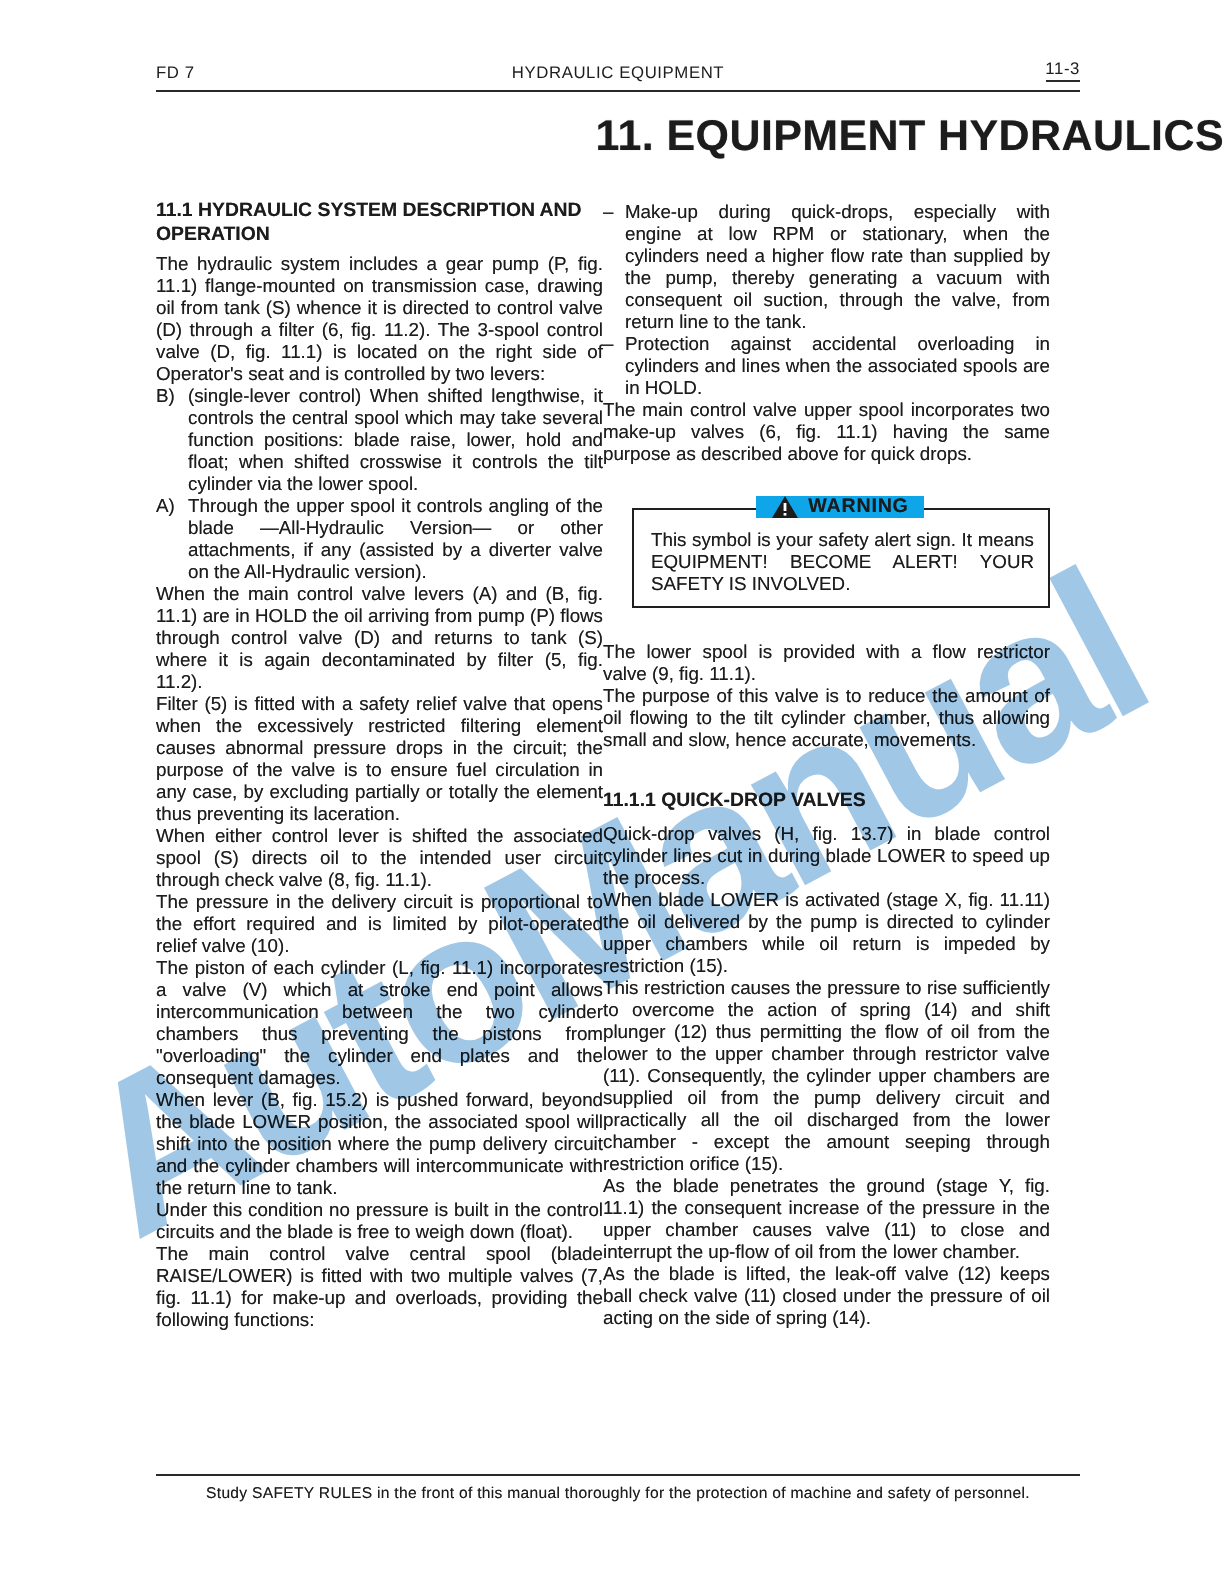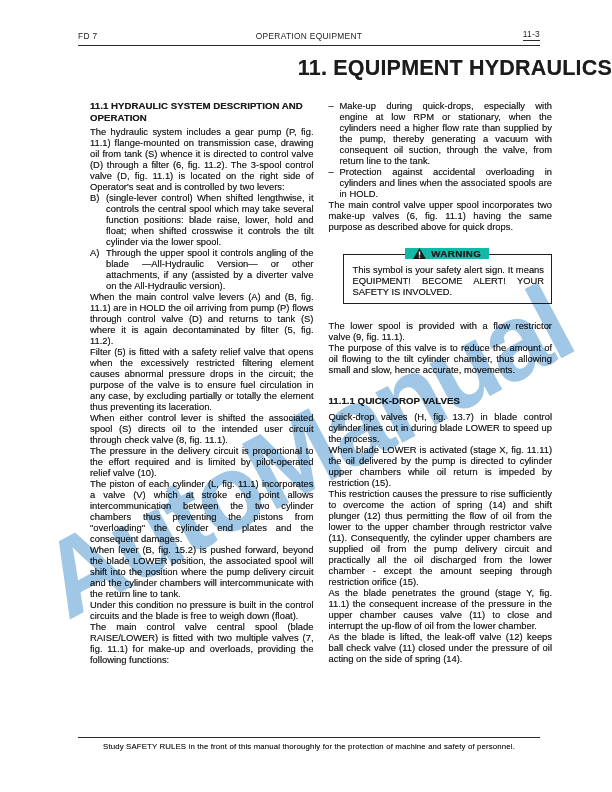--- a/index.html
+++ b/index.html
@@ -17,39 +17,39 @@
   .header .h-left { position:absolute; left:0; bottom:4px; }
   .header .h-center { display:block; text-align:center; }
   .header .h-right { position:absolute; right:0; bottom:4px; border-bottom:1px solid #2a2a2a; padding-bottom:1px; }
   
   .page-title {
     position:absolute; top:56px; left:0; width:612px; text-align:right;
     font-size:21.5px; font-weight:700; letter-spacing:0.2px;
     text-shadow:0 0 0.4px rgba(0,0,0,.5);
   }
   
-  .columns { position:absolute; top:100px; left:90px; width:462px; display:flex; gap:15px; }
+  .columns { position:absolute; top:100px; left:78px; width:462px; display:flex; }
   .col { width:223.5px; font-size:9.4px; line-height:11px; text-align:justify;
          text-shadow:0 0 0.3px rgba(0,0,0,.55); }
   .col p { margin:0; }
   h2.sec { font-size:9.7px; font-weight:700; margin:0 0 3px 0; line-height:11.5px; text-align:left; }
   h2.sec2 { font-size:9.7px; font-weight:700; margin:20px 0 4px 0; line-height:11.5px; text-align:left; }
   .li { display:flex; }
   .li .lbl { flex:0 0 16px; }
   .li.dash .lbl { flex:0 0 11px; }
   .li .txt { flex:1; text-align:justify; }
   
   .warnbox {
     position:relative; margin:22px 0 16px 14px;
     border:1.3px solid #1f1f1f; padding:9px 7px 6px 9px;
   }
   .warnlabel { position:absolute; top:-7px; left:0; right:0; text-align:center; }
   .warnlabel .inner {
     display:inline-flex; align-items:center; gap:5px;
-    background:#14b8a6; padding:0 8px;
+    background:#0ea5e9; padding:0 8px;
     font-weight:700; font-size:9.8px; letter-spacing:0.4px;
   }
   .tri-icon { display:inline-block; width:13px; height:11px; }
   
   .footer {
     position:absolute; top:737px; left:78px; width:462px;
     border-top:1.3px solid #2a2a2a; padding-top:4px;
     text-align:center; font-size:7.8px; letter-spacing:0.15px;
     text-shadow:0 0 0.3px rgba(0,0,0,.5);
   }
@@ -62,21 +62,21 @@
     z-index:10; pointer-events:none;
   }
 </style>
 </head>
 <body>
 
 <div class="page">
 
   <div class="header">
     <span class="h-left">FD 7</span>
-    <span class="h-center">OPERATION EQUIPMENT</span>
+    <span class="h-center">HYDRAULIC EQUIPMENT</span>
     <span class="h-right">11-3</span>
   </div>
 
   <div class="page-title">11. EQUIPMENT HYDRAULICS</div>
 
   <div class="columns">
 
     <div class="col">
       <h2 class="sec">11.1 HYDRAULIC SYSTEM DESCRIPTION AND OPERATION</h2>
       <p>The hydraulic system includes a gear pump (P, fig. 11.1) flange-mounted on transmission case, drawing oil from tank (S) whence it is directed to control valve (D) through a filter (6, fig. 11.2). The 3-spool control valve (D, fig. 11.1) is located on the right side of Operator's seat and is controlled by two levers:</p>

